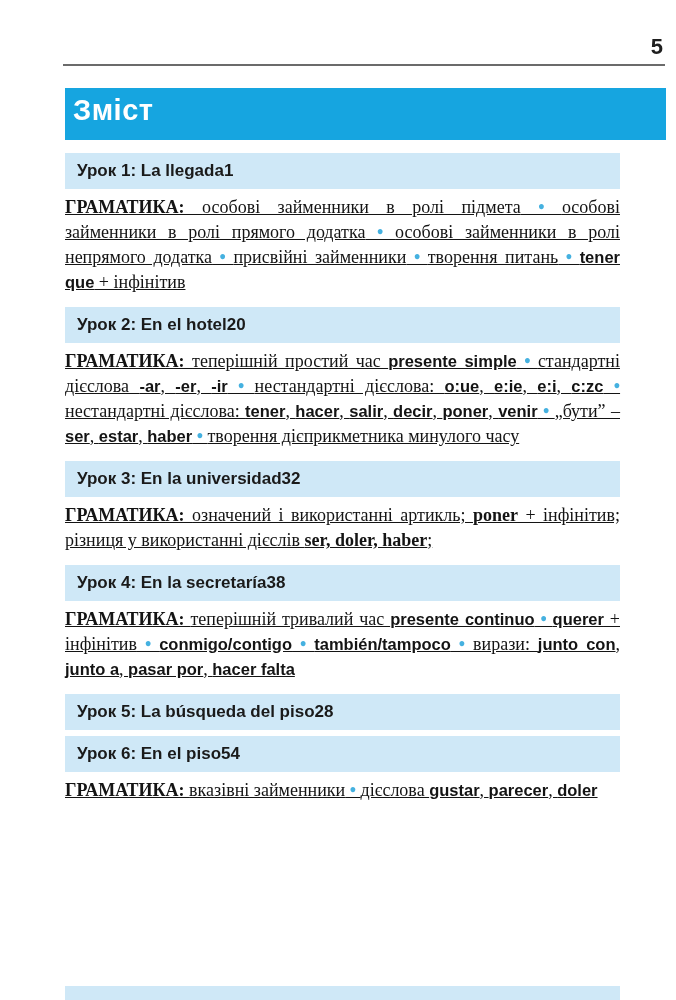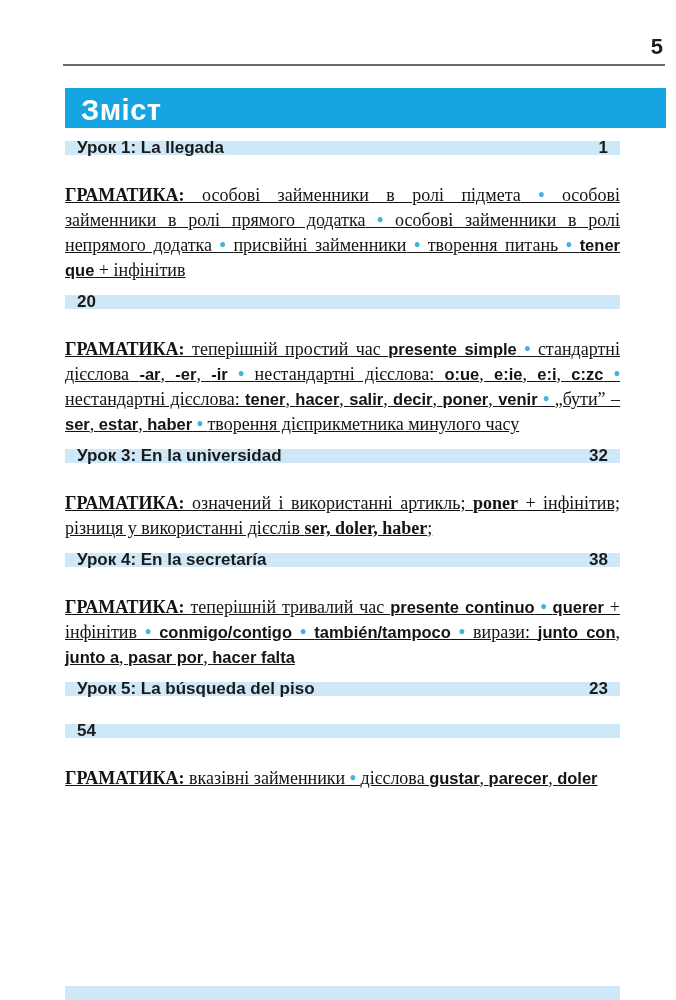--- a/index.html
+++ b/index.html
@@ -18,30 +18,30 @@
     position:absolute;top:34px;right:13px;
     font-family:"Liberation Sans",sans-serif;font-weight:bold;
     font-size:22px;color:#1f1f1f;
   }
   .rule{
     position:absolute;top:64px;left:63px;width:602px;height:2px;
     background:var(--rule);
   }
   .content{position:absolute;top:88px;left:65px;width:555px;}
   .toc-bar{
-    width:601px;height:40px;box-sizing:border-box;
+    width:601px;height:52px;box-sizing:border-box;
     background:var(--header-bg);color:#ffffff;
     font-family:"Liberation Sans",sans-serif;font-weight:bold;font-size:29px;
-    line-height:44px;padding-left:16px;margin-bottom:13px;
+    line-height:44px;padding-left:8px;margin-bottom:13px;
     letter-spacing:0.5px;
   }
   .lesson-bar{
-    height:14px;box-sizing:border-box;background:var(--row-bg);
-    display:flex;justify-content:space-between;align-items:center;
-    padding:0 12px;margin-bottom:28px;
+    height:36px;box-sizing:border-box;background:var(--row-bg);
+    display:flex;justify-content:flex-start;align-items:center;
+    padding:0 12px;margin-bottom:6px;
     font-family:"Liberation Sans",sans-serif;font-weight:bold;
     font-size:17px;color:#1a1a1a;
   }
   .grammar{
     margin:0 0 12px 0;font-size:18px;line-height:25px;
     text-align:justify;color:var(--ink);text-decoration:underline;
   }
   .grammar .bs{font-weight:bold;}
   .grammar .sans{
     font-family:"Liberation Sans",sans-serif;font-weight:bold;font-size:16.5px;
@@ -62,37 +62,39 @@
   <div class="toc-bar">
     <span>Зміст</span>
   </div>
   <div id="lessons">
       <div class="lesson-bar">
         <span>Урок 1: La llegada</span>
         <span>1</span>
       </div>
       <p class="grammar"><span class="bs">ГРАМАТИКА: </span><span class="tx">особові займенники в ролі підмета</span><span class="dot"> • </span><span class="tx">особові займенники в ролі прямого додатка</span><span class="dot"> • </span><span class="tx">особові займенники в ролі непрямого додатка</span><span class="dot"> • </span><span class="tx">присвійні займенники</span><span class="dot"> • </span><span class="tx">творення питань</span><span class="dot"> • </span><span class="sans">tener que</span><span class="tx"> + інфінітив</span></p>
       <div class="lesson-bar">
+        <span>Урок 2: En el hotel</span>
         <span>20</span>
       </div>
       <p class="grammar"><span class="bs">ГРАМАТИКА: </span><span class="tx">теперішній простий час </span><span class="sans">presente simple</span><span class="dot"> • </span><span class="tx">стандартні дієслова </span><span class="sans">-ar</span><span class="tx">, </span><span class="sans">-er</span><span class="tx">, </span><span class="sans">-ir</span><span class="dot"> • </span><span class="tx">нестандартні дієслова: </span><span class="sans">o:ue</span><span class="tx">, </span><span class="sans">e:ie</span><span class="tx">, </span><span class="sans">e:i</span><span class="tx">, </span><span class="sans">c:zc</span><span class="dot"> • </span><span class="tx">нестандартні дієслова: </span><span class="sans">tener</span><span class="tx">, </span><span class="sans">hacer</span><span class="tx">, </span><span class="sans">salir</span><span class="tx">, </span><span class="sans">decir</span><span class="tx">, </span><span class="sans">poner</span><span class="tx">, </span><span class="sans">venir</span><span class="dot"> • </span><span class="tx">„бути” – </span><span class="sans">ser</span><span class="tx">, </span><span class="sans">estar</span><span class="tx">, </span><span class="sans">haber</span><span class="dot"> • </span><span class="tx">творення дієприкметника минулого часу</span></p>
       <div class="lesson-bar">
         <span>Урок 3: En la universidad</span>
         <span>32</span>
       </div>
       <p class="grammar"><span class="bs">ГРАМАТИКА: </span><span class="tx">означений і використанні артикль; </span><span class="bs">poner</span><span class="tx"> + інфінітив; різниця у використанні дієслів </span><span class="bs">ser, doler, haber</span><span class="tx">;</span></p>
       <div class="lesson-bar">
         <span>Урок 4: En la secretaría</span>
         <span>38</span>
       </div>
       <p class="grammar"><span class="bs">ГРАМАТИКА: </span><span class="tx">теперішній тривалий час </span><span class="sans">presente continuo</span><span class="dot"> • </span><span class="sans">querer</span><span class="tx"> + інфінітив</span><span class="dot"> • </span><span class="sans">conmigo/contigo</span><span class="dot"> • </span><span class="sans">también/tampoco</span><span class="dot"> • </span><span class="tx">вирази: </span><span class="sans">junto con</span><span class="tx">, </span><span class="sans">junto a</span><span class="tx">, </span><span class="sans">pasar por</span><span class="tx">, </span><span class="sans">hacer falta</span></p>
       <div class="lesson-bar">
         <span>Урок 5: La búsqueda del piso</span>
-        <span>23</span>
+        <span>28</span>
       </div>
       <div class="lesson-bar">
+        <span>Урок 6: En el piso</span>
         <span>54</span>
       </div>
       <p class="grammar"><span class="bs">ГРАМАТИКА: </span><span class="tx">вказівні займенники</span><span class="dot"> • </span><span class="tx">дієслова </span><span class="sans">gustar</span><span class="tx">, </span><span class="sans">parecer</span><span class="tx">, </span><span class="sans">doler</span></p>
     </div>
 </div>
 
 <div class="partial-bar"></div>
 
 </body></html>

